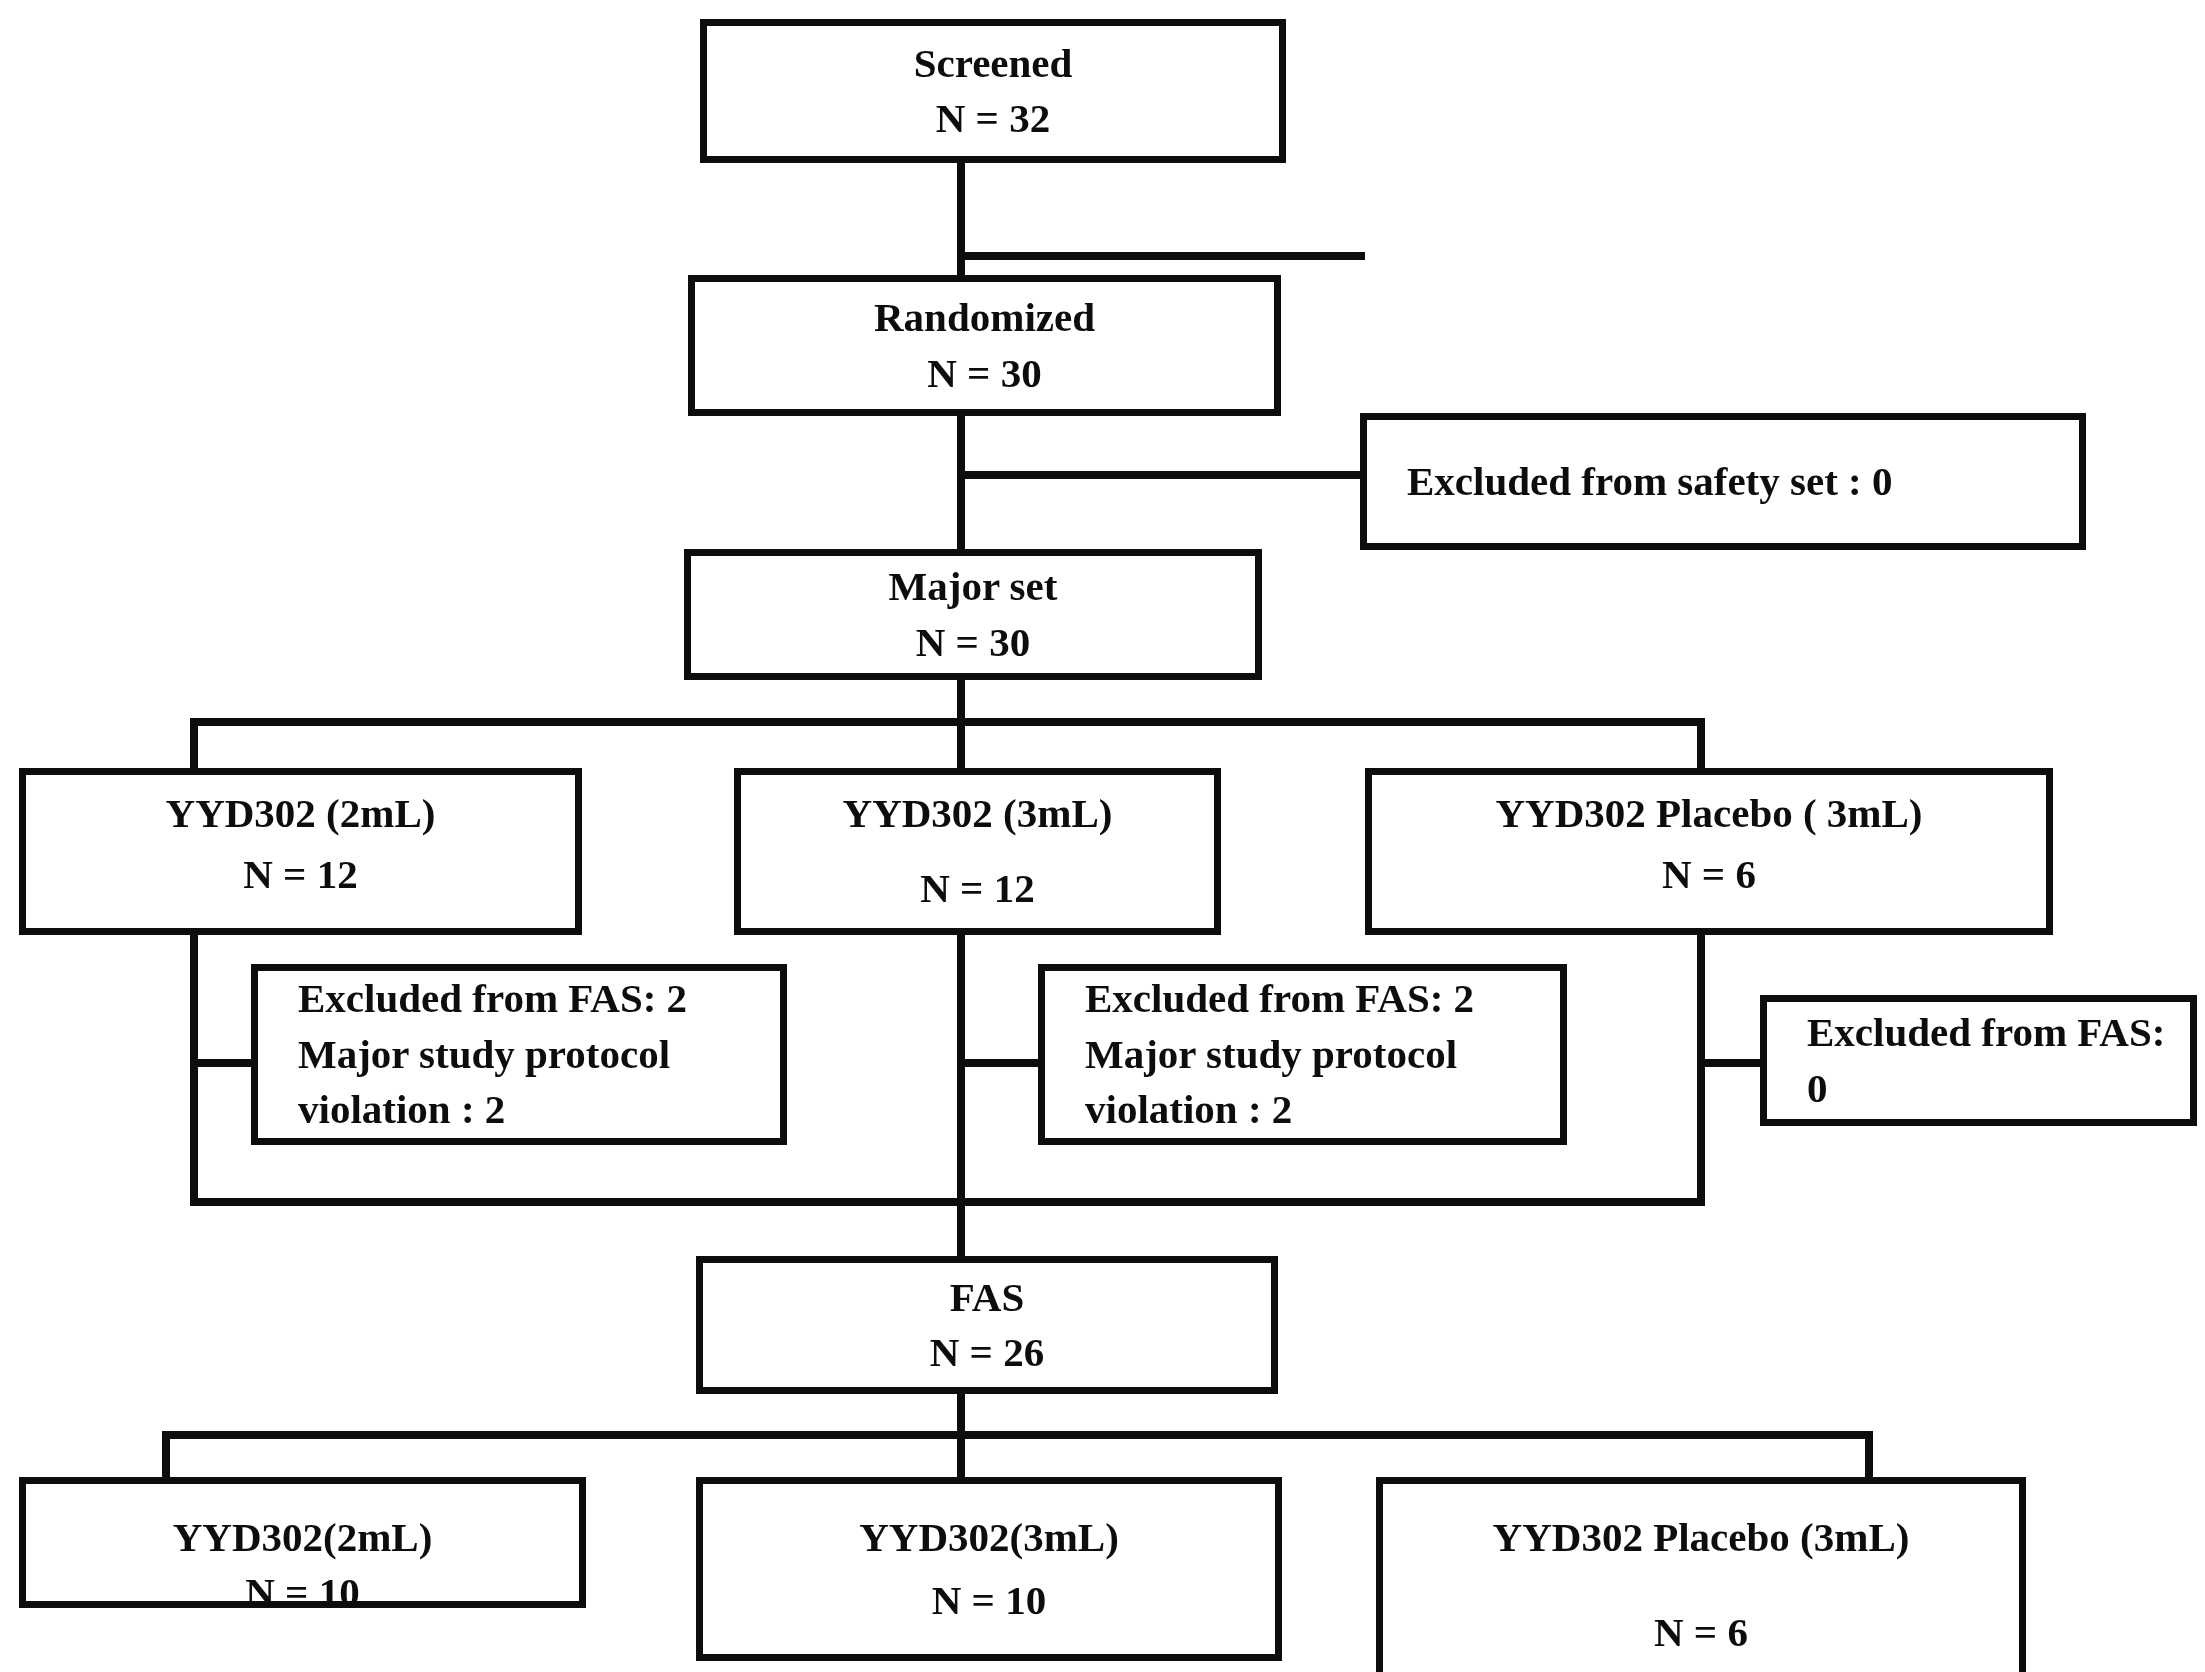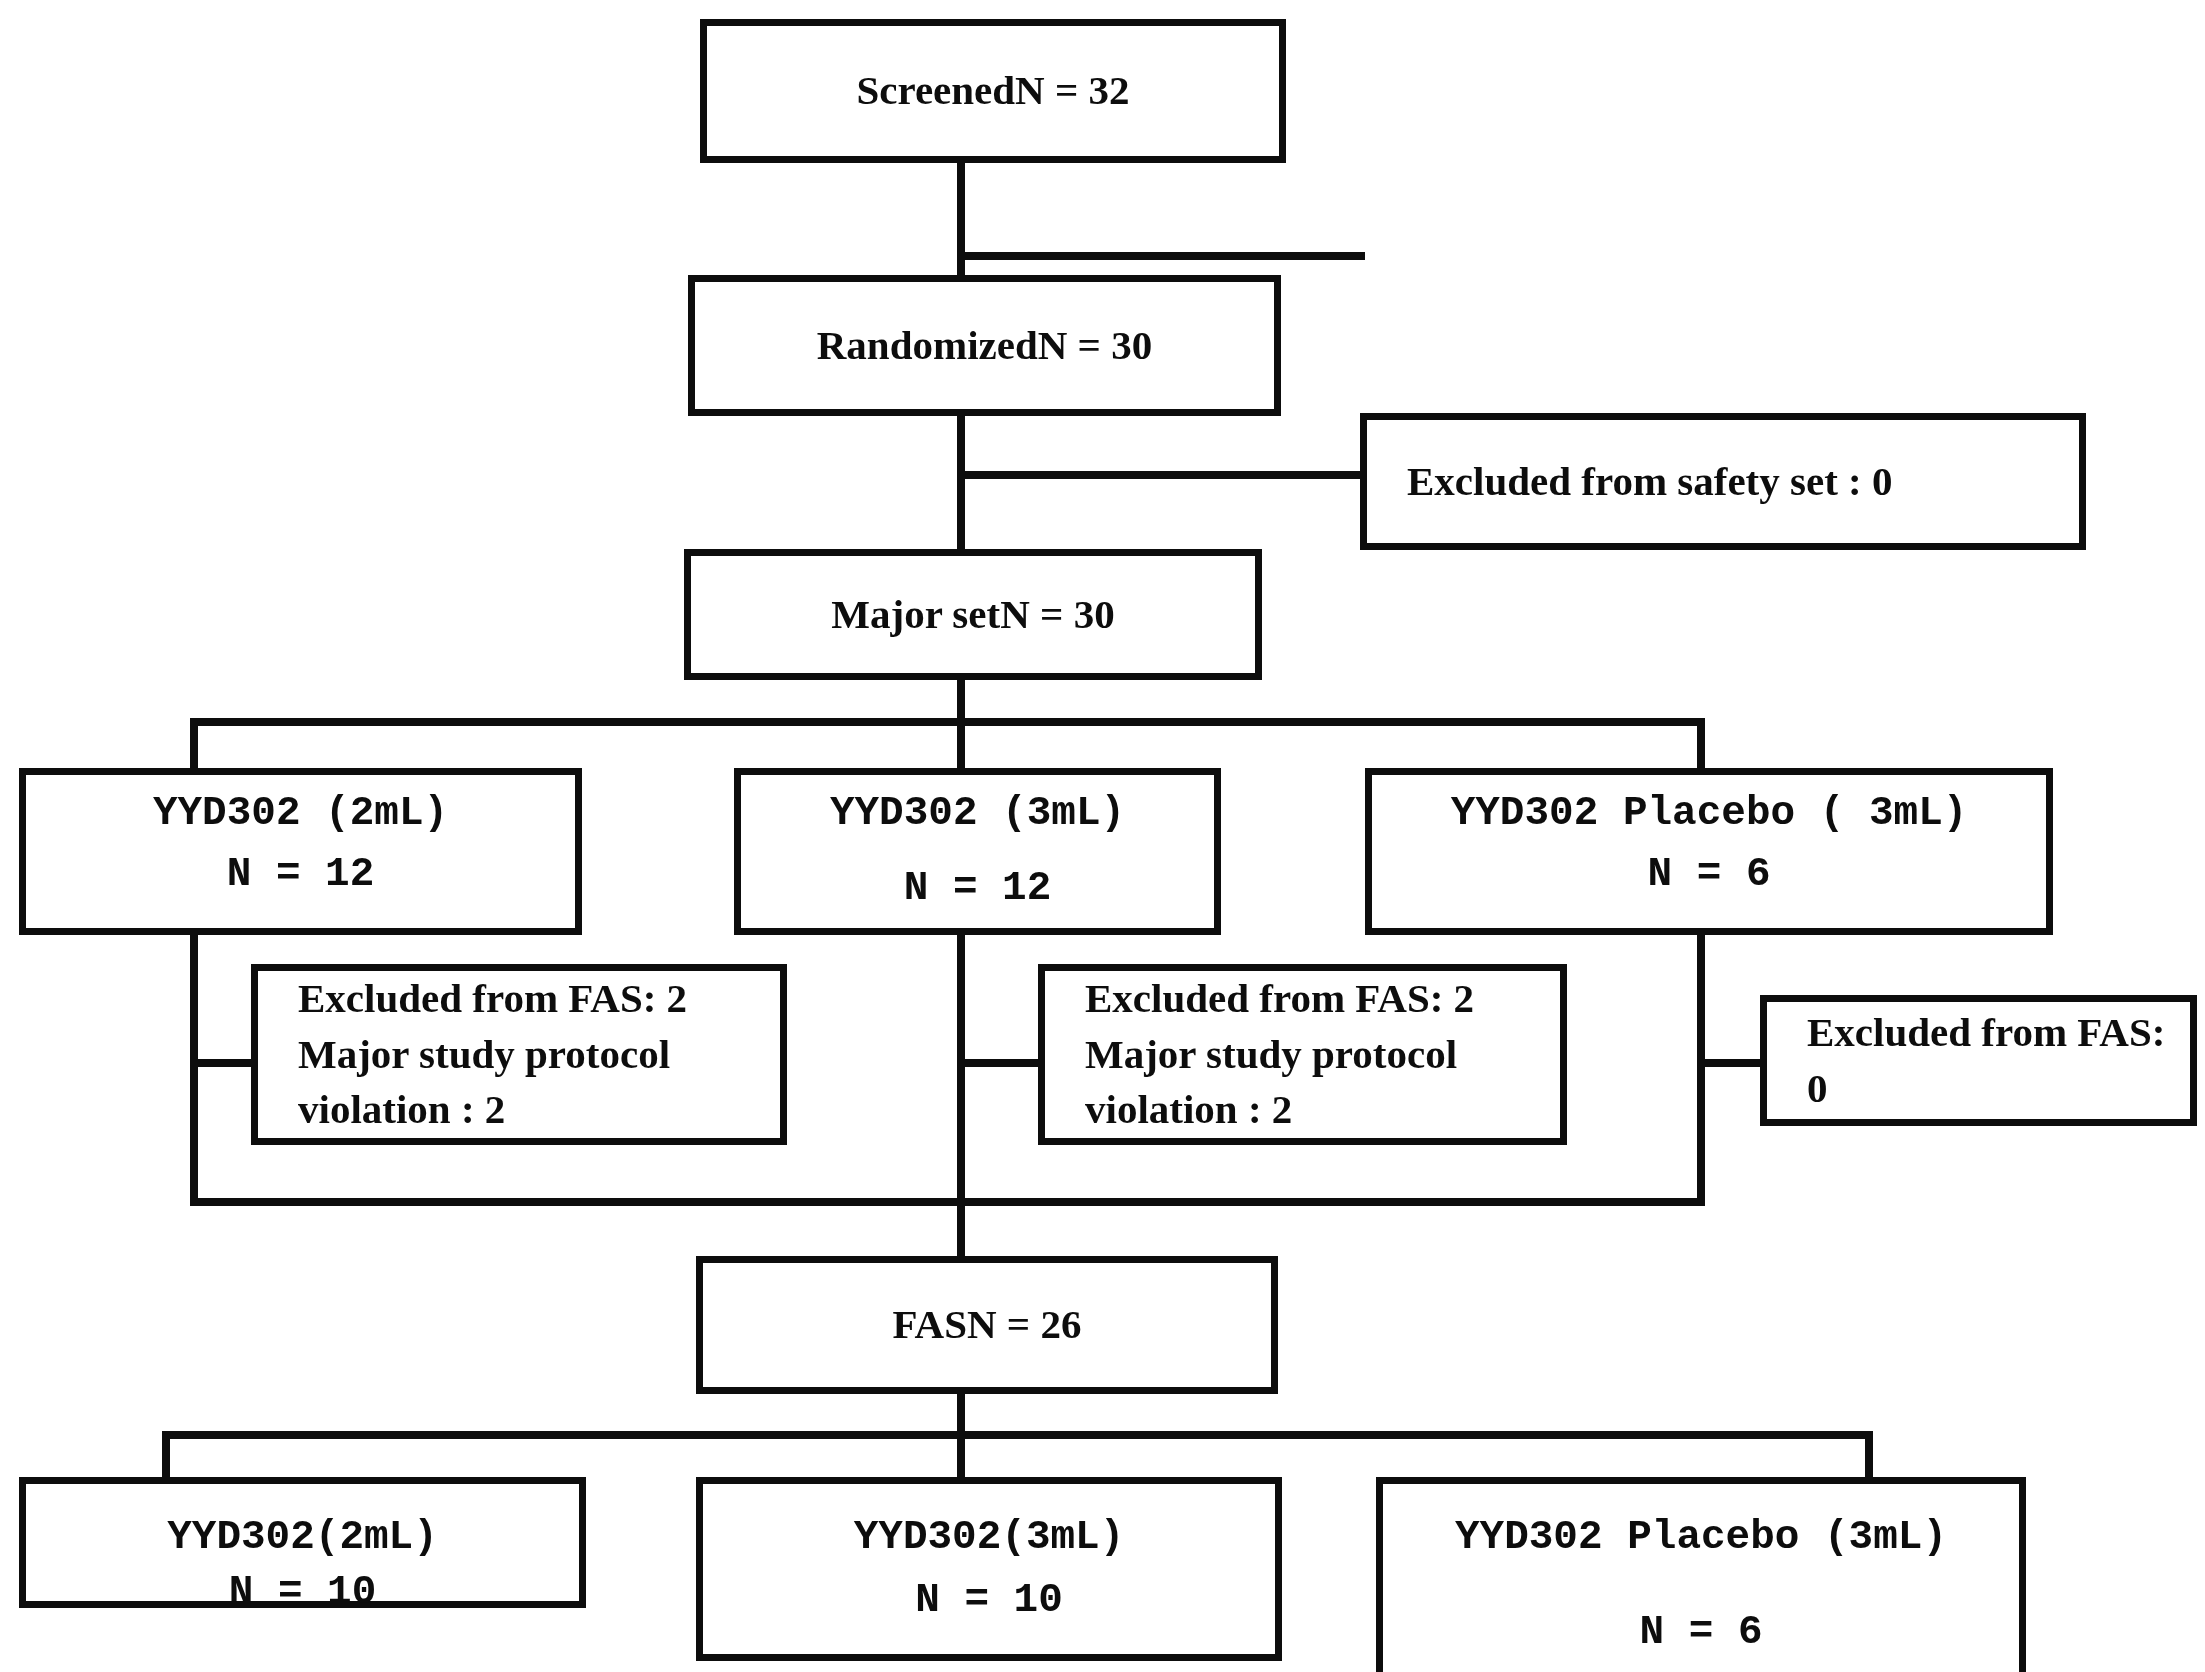--- a/index.html
+++ b/index.html
@@ -20,32 +20,32 @@
     position: absolute;
     box-sizing: border-box;
     border: 7.6px solid #0d0d0d;
     background: #ffffff;
     font-size: 41px;
     line-height: 1.35;
   }
   
   .box.stack {
     display: flex;
+    flex-direction: column;
     align-items: center;
     justify-content: center;
     text-align: center;
   }
   
   .box.split {
     display: flex;
     flex-direction: column;
     align-items: center;
     justify-content: space-between;
     text-align: center;
-    font-family: Liberation Mono, monospace;
   }
   .box.split .t { margin-top: 10.6px; }
   .box.split .n { margin-bottom: 26px; }
   
   .box.note {
     display: flex;
     flex-direction: column;
     justify-content: center;
     text-align: left;
     padding-left: 40px;

